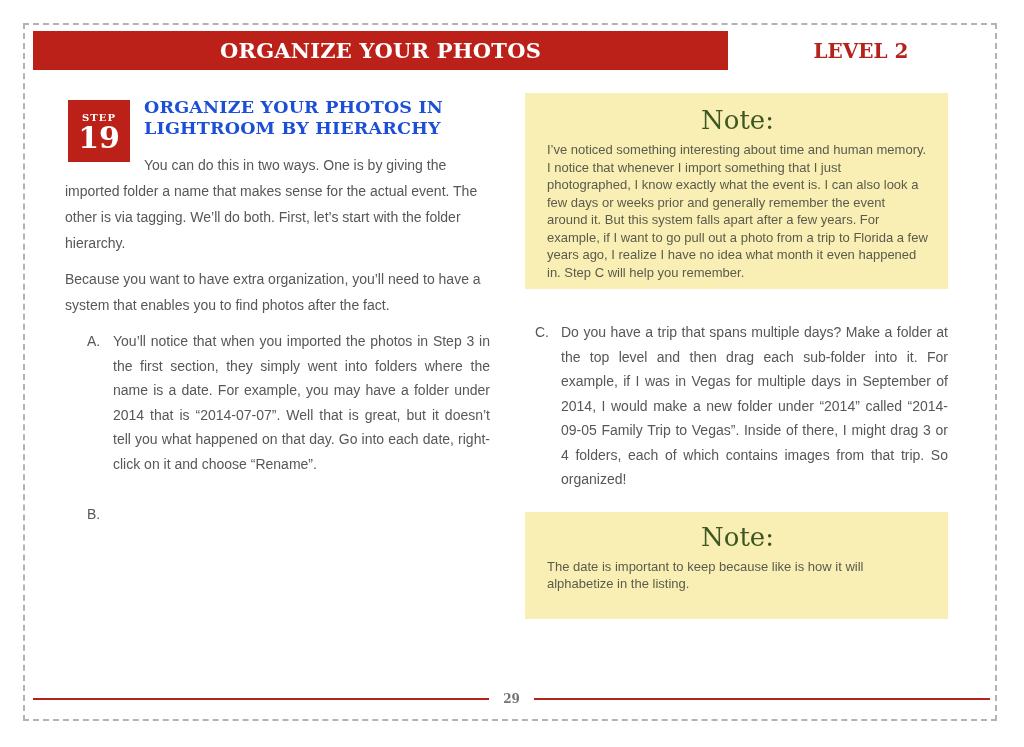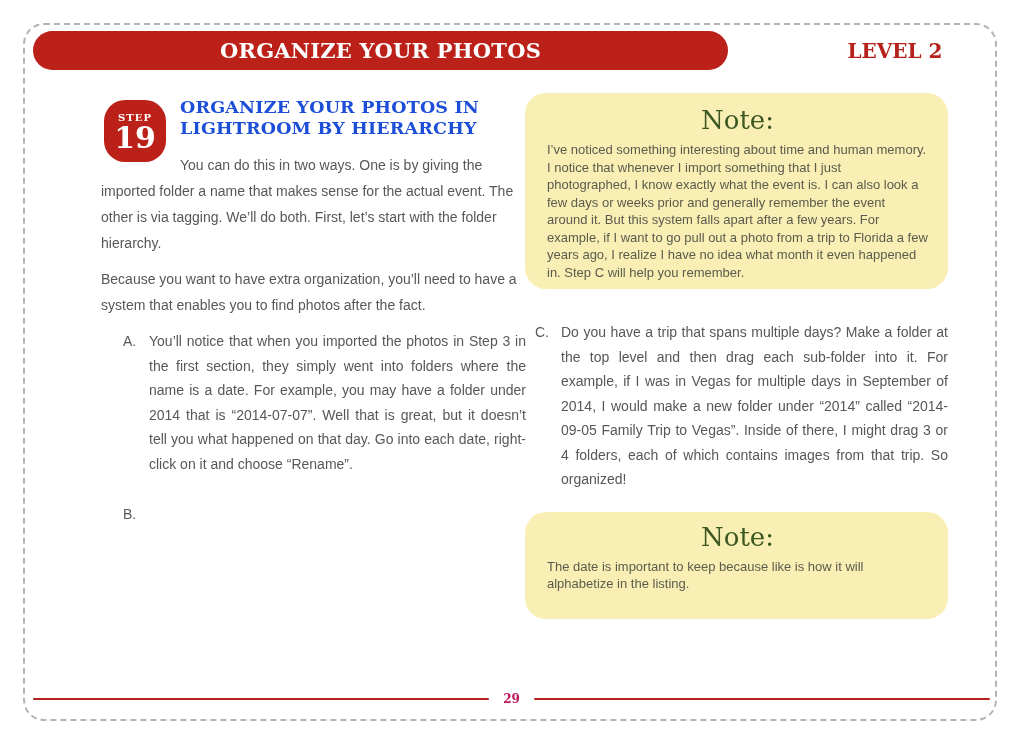--- a/index.html
+++ b/index.html
@@ -1,15 +1,15 @@
 <!DOCTYPE html>
 <html><head>
 <meta charset="utf-8">
 <style>
-  * { margin: 0; padding: 0; box-sizing: border-box; border-radius: 21px; }
+  * { margin: 0; padding: 0; box-sizing: border-box; }
   html, body { background: #fff; }
   body { font-family: "Liberation Sans", sans-serif; }
 
   .page {
     position: relative;
     width: 1024px;
     height: 747px;
     background: #ffffff;
     overflow: hidden;
   }
@@ -32,31 +32,31 @@
   }
   .redbar-title {
     color: #ffffff;
     font-family: "DejaVu Serif", serif;
     font-weight: bold;
     font-size: 21px;
     letter-spacing: 0.2px;
   }
   .level-label {
     position: absolute;
-    left: 784px; top: 39px;
+    left: 750px; top: 39px;
     width: 222px;
     text-align: center;
     color: #b5221c;
     font-family: "DejaVu Serif", serif;
     font-weight: bold;
     font-size: 20px;
   }
 
   
-  .col-left  { position: absolute; left: 65px;  top: 93px; width: 425px; margin-left: 36px; }
+  .col-left  { position: absolute; left: 65px;  top: 93px; width: 425px; }
   .col-right { position: absolute; left: 525px; top: 93px; width: 423px; }
 
   
   .badge {
     float: left;
     width: 62px; height: 62px;
     margin: 7px 14px 8px 3px;
     background: #bb2119;
     color: #fff;
     display: flex; flex-direction: column;
@@ -135,21 +135,21 @@
     display: flex;
     align-items: center;
   }
   .footer-rule {
     flex: 1;
     height: 2px;
     background: #b5221c;
   }
   .page-number {
     margin: 0 14px;
-    color: #be185d;
+    color: #737373;
     font-family: "DejaVu Serif", serif;
     font-weight: bold;
     font-size: 12px;
   }
 </style>
 </head>
 <body>
 
 <div class="page">
 

